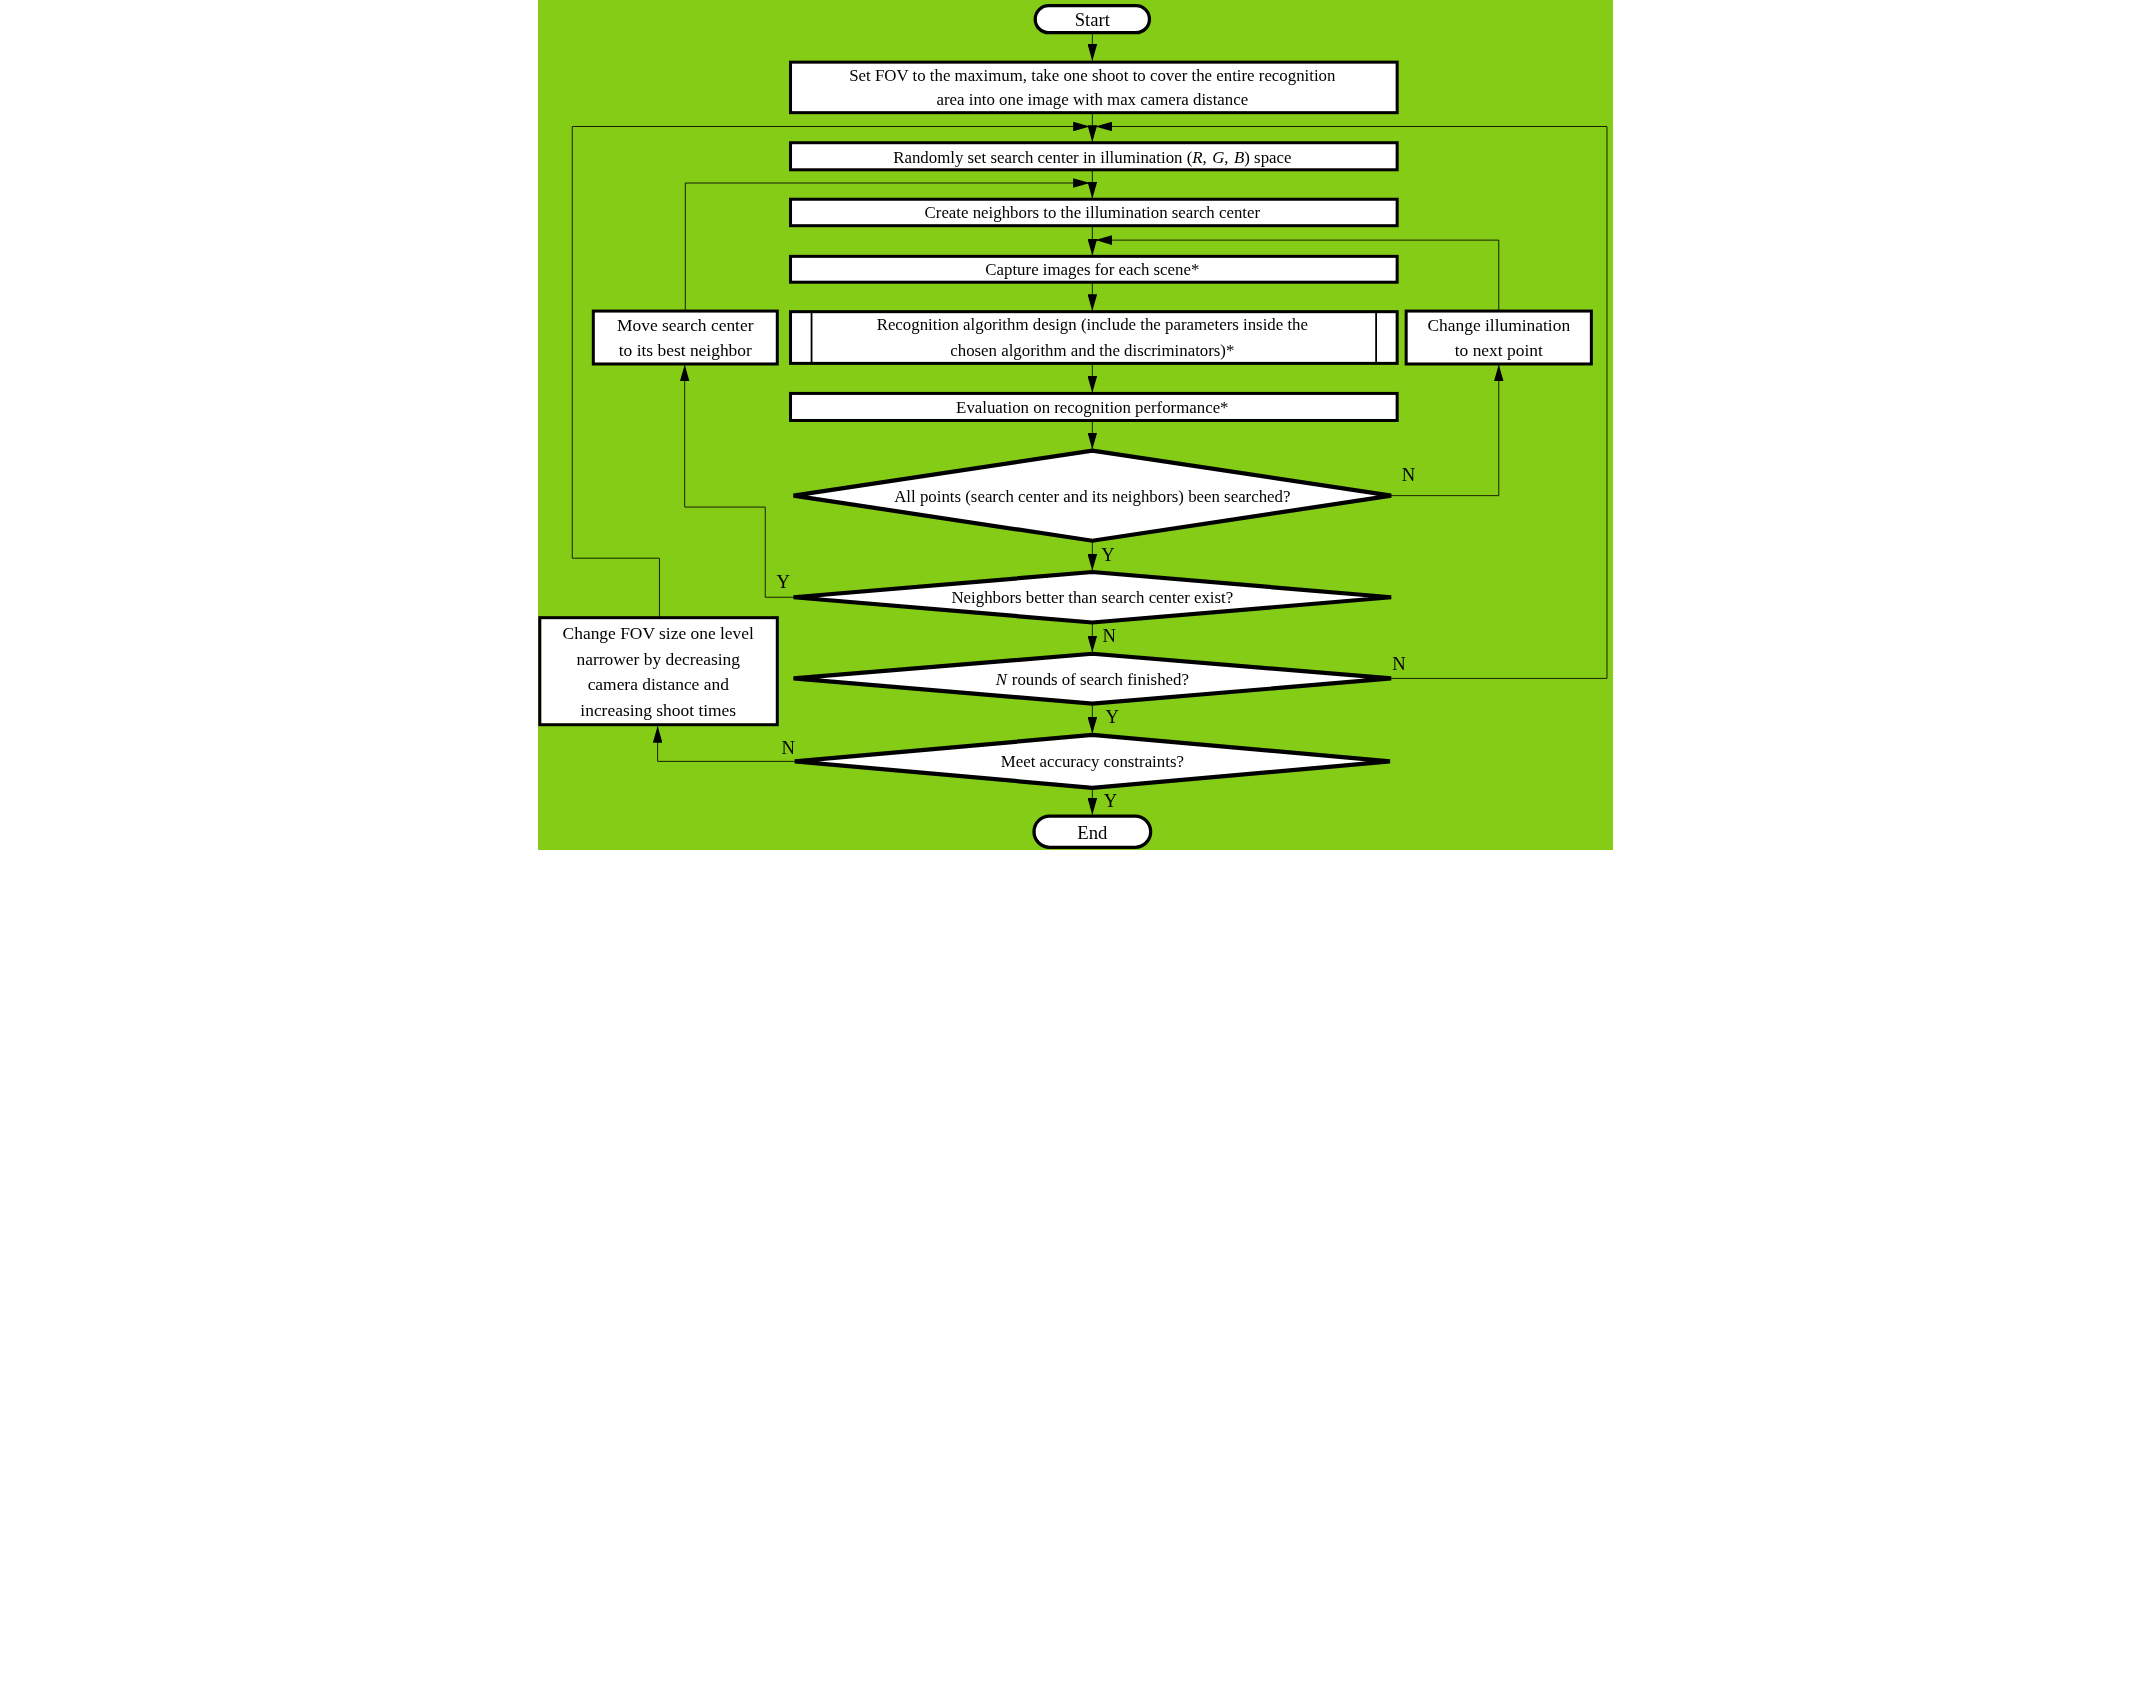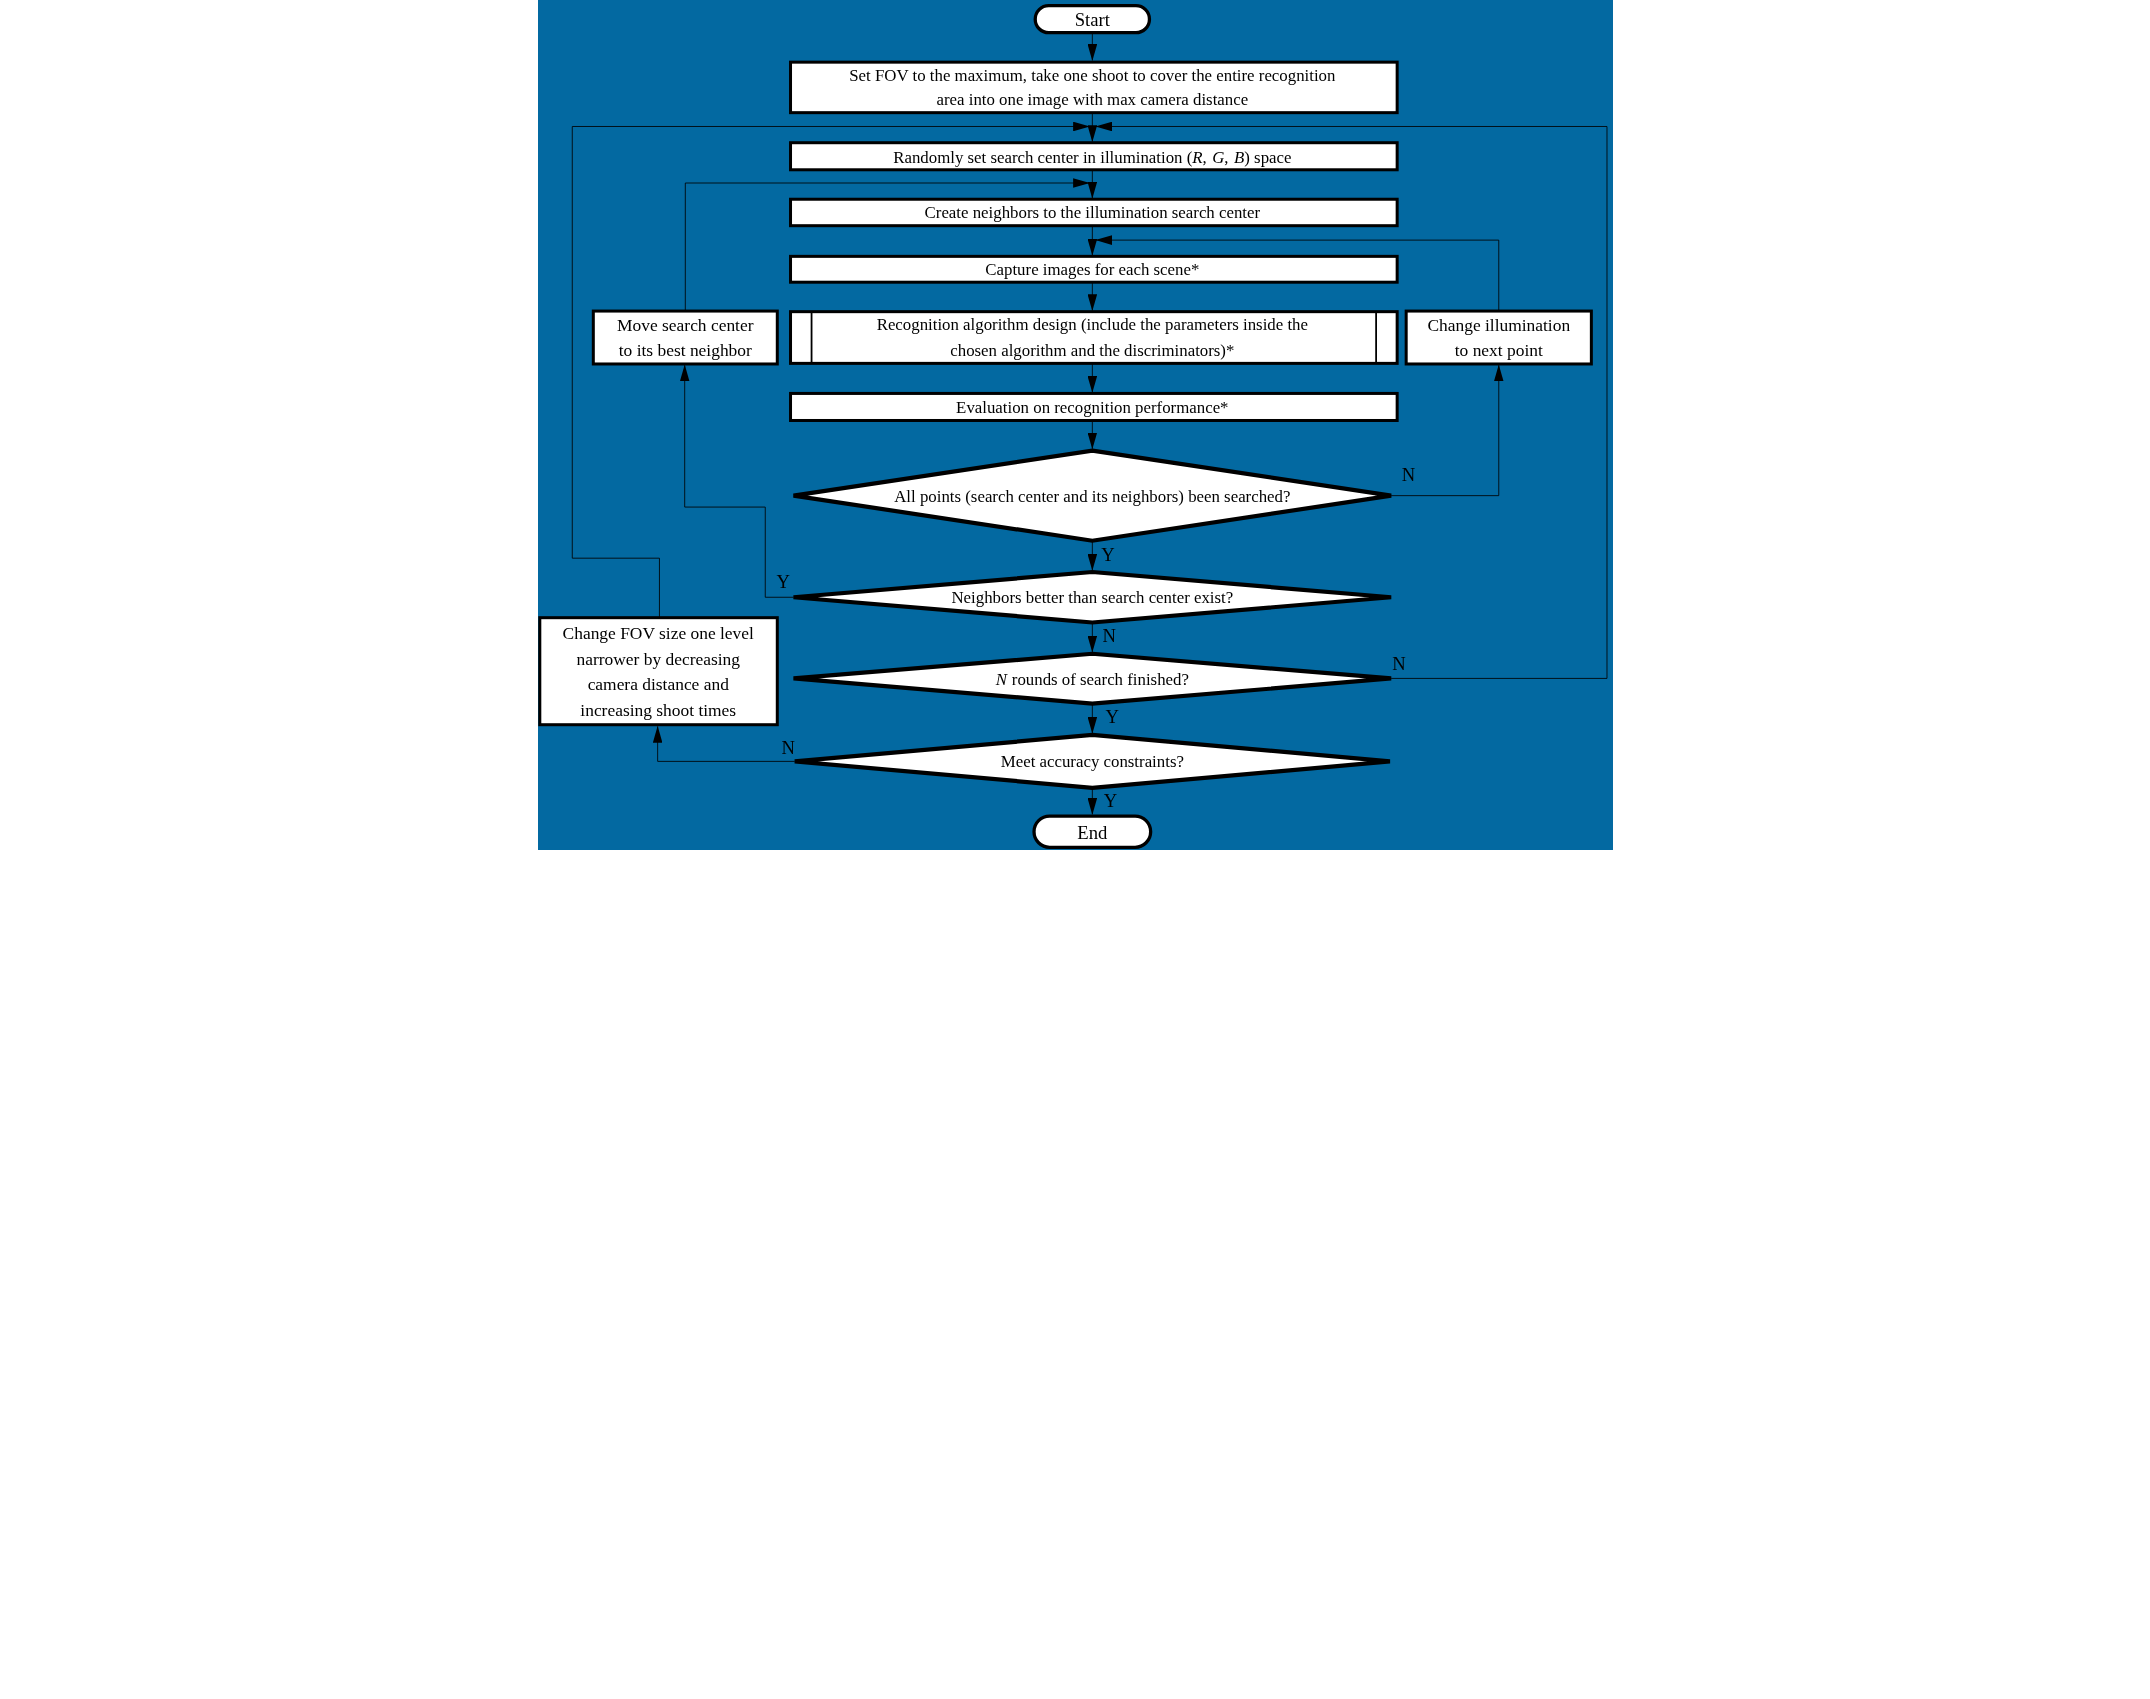--- a/index.html
+++ b/index.html
@@ -3,21 +3,21 @@
 <meta charset="utf-8">
 <style>
   html, body {
     margin: 0;
     padding: 0;
     background: #ffffff;
   }
   .canvas-wrap {
     width: 1075px;
     margin: 0 auto;
-    background: #0369a1;
+    background: #84cc16;
   }
   svg {
     display: block;
     font-family: "Liberation Serif", "DejaVu Serif", serif;
   }
   .shape {
     fill: #ffffff;
     stroke: #000000;
   }
   .rect-node   { stroke-width: 5; }

